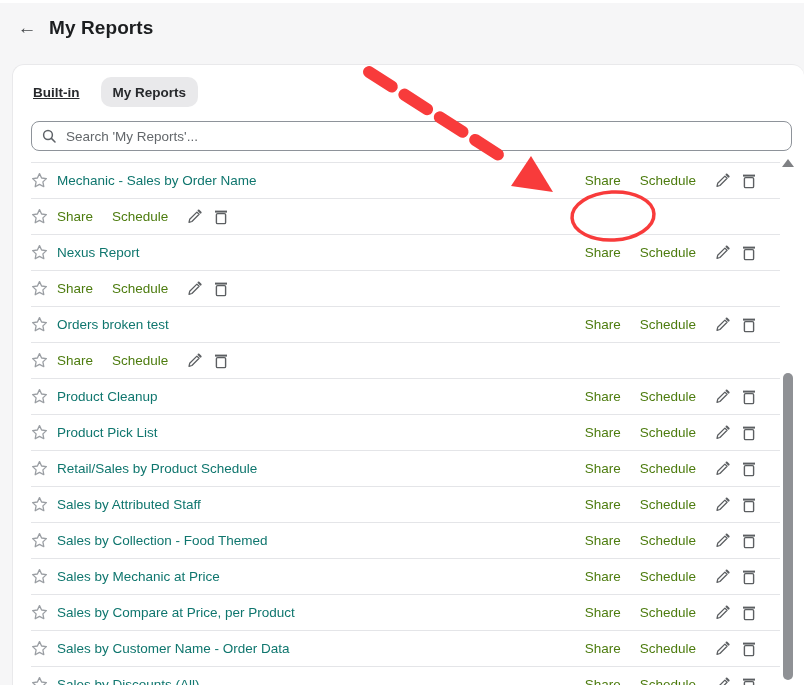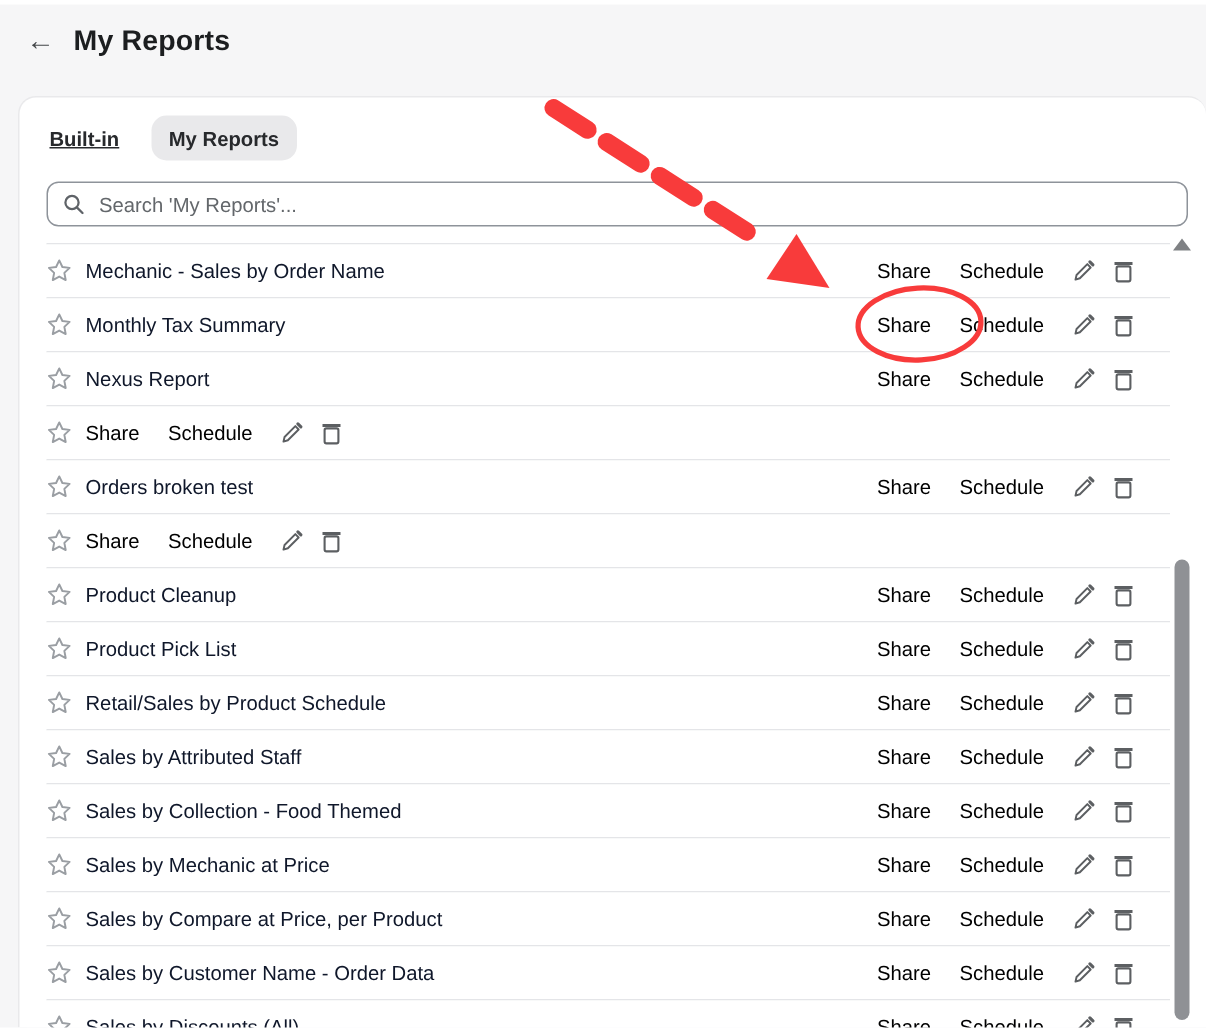--- a/index.html
+++ b/index.html
@@ -45,24 +45,24 @@
   .searchbox input::placeholder{color:#63676b;opacity:1;}
   .search-icon{display:flex;align-items:center;}
   
   .reports-list{margin:11px 24px 0 18px;border-top:1px solid #e4e5e8;}
   .row{
     height:36px;box-sizing:border-box;display:flex;align-items:center;
     border-bottom:1px solid #e4e5e8;padding-right:23px;cursor:pointer;background:#fff;
   }
   .star-btn{background:none;border:none;padding:0;cursor:pointer;width:17px;height:17px;
     margin-right:9px;display:flex;align-items:center;justify-content:center;}
-  .rname{flex:1;font-size:13.5px;color:#0f172a;white-space:nowrap;overflow:hidden;}
+  .rname{flex:1;font-size:13.5px;color:#0f766e;white-space:nowrap;overflow:hidden;}
   .link{
     background:none;border:none;padding:0;cursor:pointer;font-family:inherit;
-    font-size:13.5px;color:#000000;white-space:nowrap;
+    font-size:13.5px;color:#4d7c0f;white-space:nowrap;
   }
   .link.share{margin-right:19px;}
   .link.sched{margin-right:18px;}
   .iconbtn{background:none;border:none;padding:0;cursor:pointer;display:flex;align-items:center;justify-content:center;}
   .iconbtn.edit{width:17px;height:17px;margin-right:10px;}
   .iconbtn.del{width:16px;height:17px;}
   
   .scroll-up-arrow{
     position:absolute;left:782px;top:159px;width:0;height:0;cursor:pointer;
     border-left:6px solid transparent;border-right:6px solid transparent;
@@ -126,21 +126,20 @@
       </svg>
     </button>
   </div>
 
   <div class="row">
     <button class="star-btn">
       <svg width="17" height="17" viewBox="0 0 17 17">
         <path d="M8.5 1.6 L10.6 6 L15.4 6.6 L11.9 9.9 L12.8 14.7 L8.5 12.4 L4.2 14.7 L5.1 9.9 L1.6 6.6 L6.4 6 Z" fill="none" stroke="#9a9ea3" stroke-width="1.3" stroke-linejoin="round"></path>
       </svg>
     </button>
-    <span class="rname">Monthly Tax Summary</span>
     <button class="link share">Share</button>
     <button class="link sched">Schedule</button>
     <button class="iconbtn edit">
       <svg width="17" height="17" viewBox="0 0 17 17">
         <path d="M3 14.4 L3.7 11.3 L10.9 4.1 L13.1 6.3 L5.9 13.5 L3 14.4 Z" fill="none" stroke="#5c5f62" stroke-width="1.3" stroke-linejoin="round"></path>
         <line x1="12.6" y1="2.6" x2="14.6" y2="4.6" stroke="#5c5f62" stroke-width="2.1" stroke-linecap="round"></line>
       </svg>
     </button>
     <button class="iconbtn del">
       <svg width="16" height="17" viewBox="0 0 16 17">

